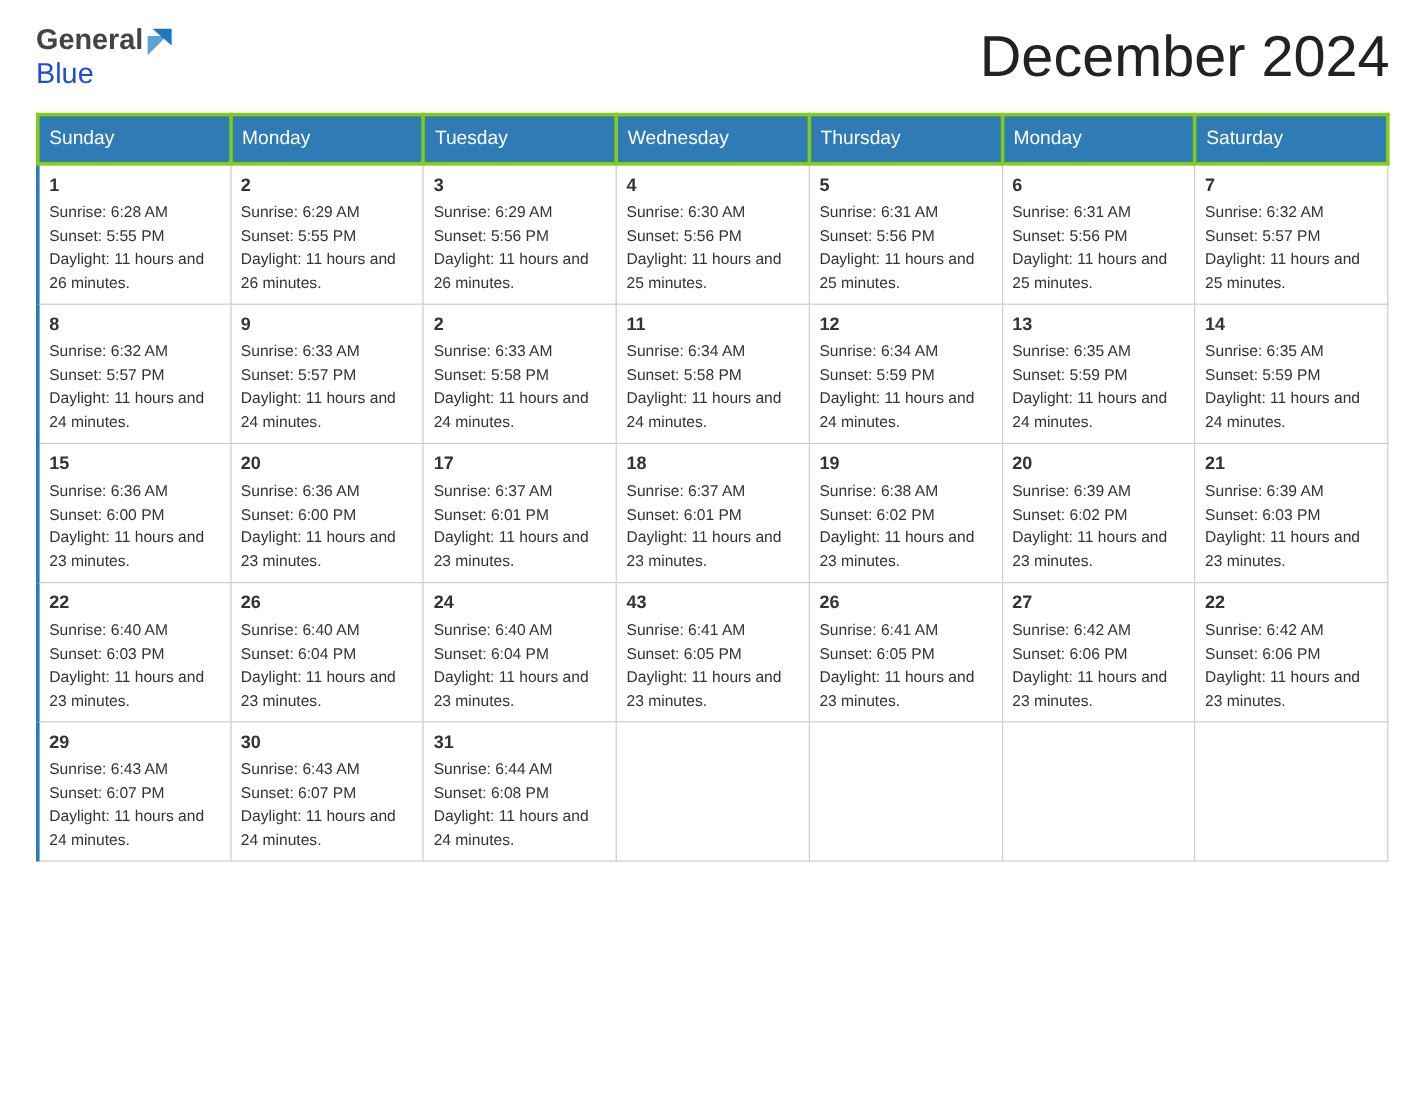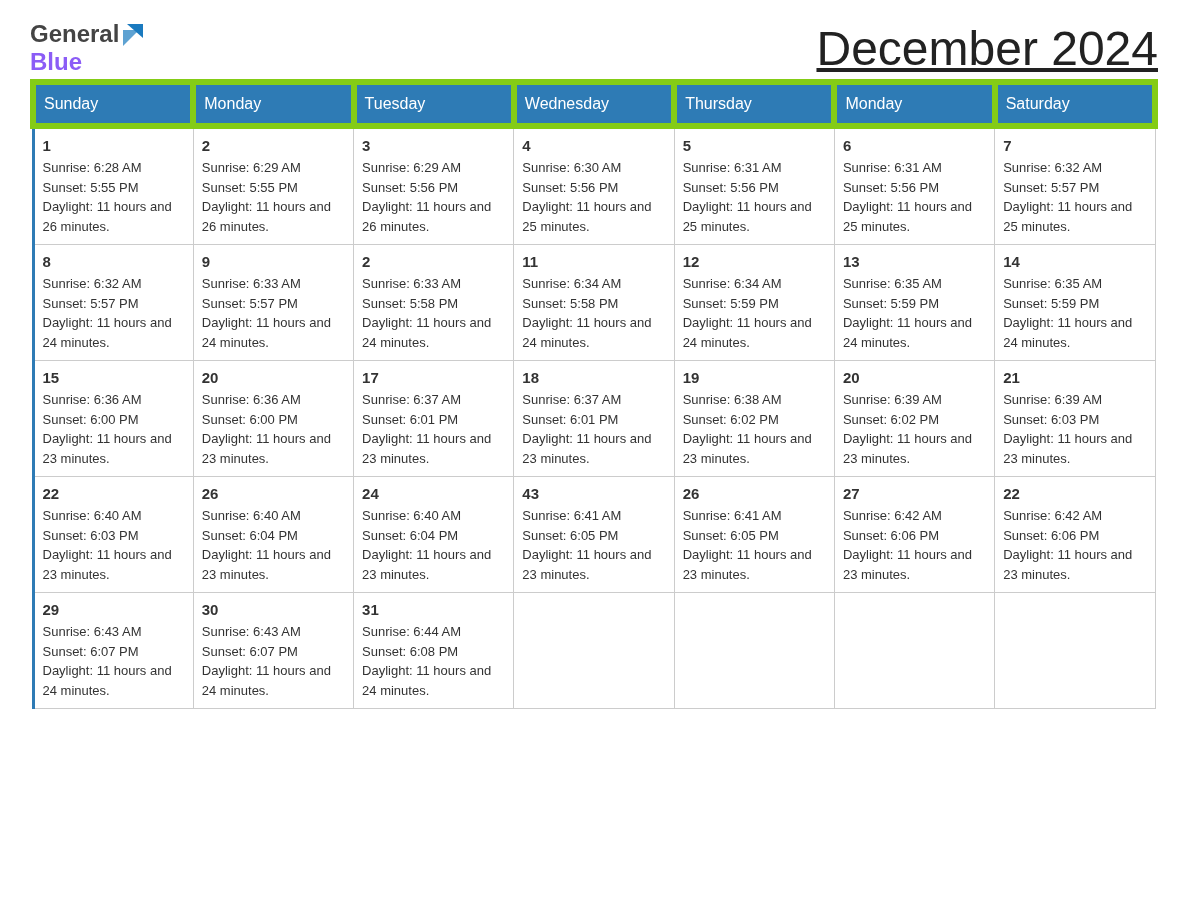--- a/index.html
+++ b/index.html
@@ -6,50 +6,49 @@
     body {
       font-family: Arial, sans-serif;
       background: #ffffff;
       padding: 20px 30px;
       width: 1188px;
       min-height: 918px;
     }
     .header {
       display: flex;
       justify-content: space-between;
-      align-items: flex-end;
-      margin-bottom: 3px;
+      align-items: flex-start;
+      margin-bottom: 18px;
     }
     .title-block {
       text-align: right;
     }
     .title-block h1 {
       font-size: 48px;
       font-weight: normal;
       color: #222;
-      text-decoration: underline;
     }
     .title-block h2 {
       font-size: 22px;
       font-weight: normal;
       color: #444;
     }
     table {
       width: 100%;
       border-collapse: collapse;
       table-layout: fixed;
     }
     thead tr th {
       background-color: #2e7bb5;
       color: #ffffff;
       padding: 10px 8px;
       font-size: 16px;
       font-weight: normal;
       text-align: left;
-      border: 6px solid #84cc16;
+      border: 3px solid #84cc16;
     }
     tbody tr td {
       vertical-align: top;
       padding: 8px;
       border: 1px solid #ccc;
       font-size: 13px;
       color: #333;
       min-height: 90px;
     }
     tbody tr:nth-child(odd) td {
@@ -74,22 +73,22 @@
     .empty-cell {
       background: #ffffff;
     }
     .general-text {
       font-size: 24px;
       font-weight: bold;
       color: #444;
     }
     .logo-blue-text {
       font-size: 24px;
-      font-weight: bold;
-      color: #8b5cf6;
+      font-weight: normal;
+      color: #1d4ed8;
     }
     .logo-full {
       display: flex;
       flex-direction: column;
     }
     .logo-row1 {
       display: flex;
       align-items: center;
     }
   </style>

